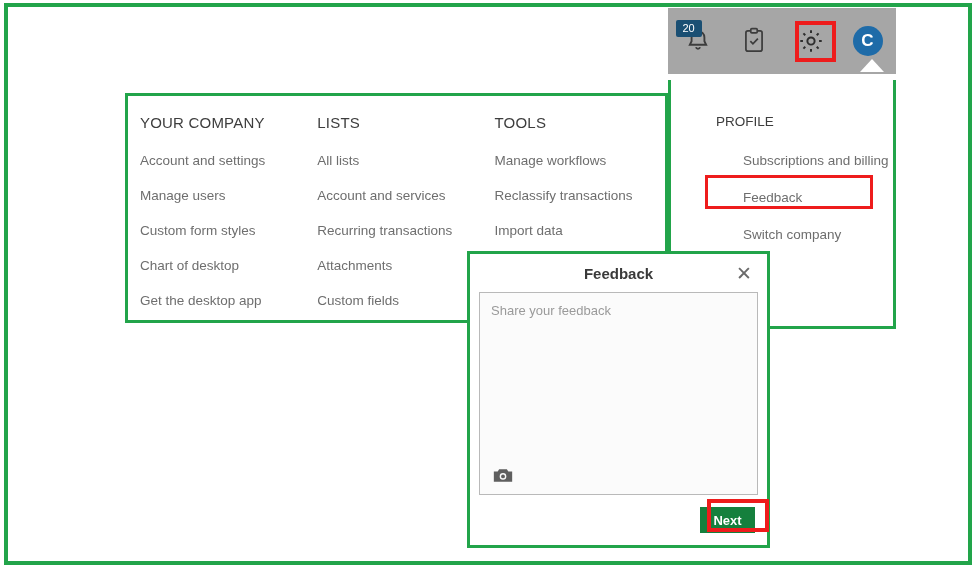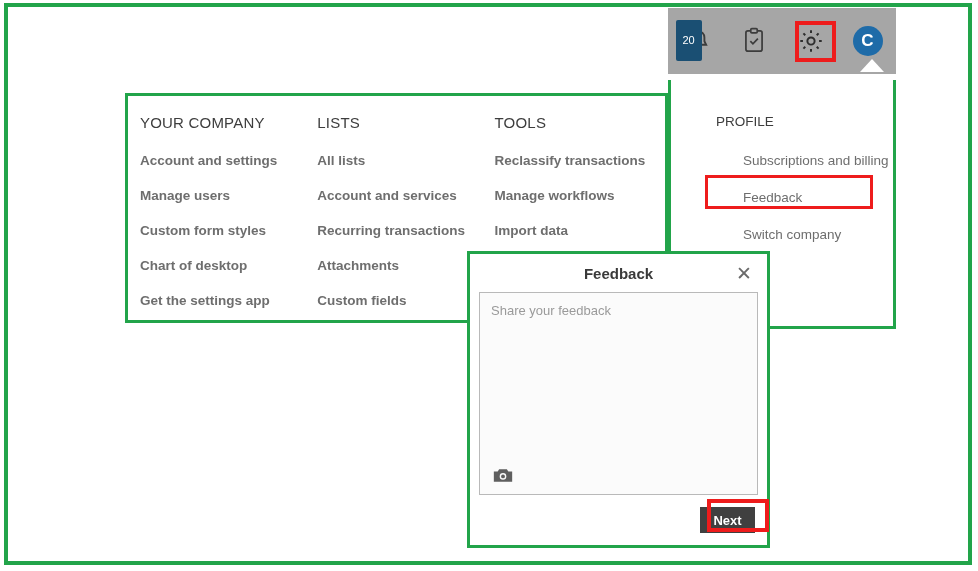--- a/index.html
+++ b/index.html
@@ -54,21 +54,21 @@
     align-items: center;
     justify-content: center;
   }
   .bell-wrap { position: relative; width: 34px; height: 34px; }
   .bell-badge {
     position: absolute;
     left: -4px;
     top: -4px;
     min-width: 22px;
     height: 17px;
-    padding: 12px 2px;
+    padding: 0 2px;
     background: #1a4f73;
     color: #ffffff;
     font-size: 11px;
     line-height: 17px;
     text-align: center;
     border-radius: 2px;
     font-family: "Liberation Sans", sans-serif;
     z-index: 2;
   }
   .bell-svg { position: absolute; left: 4px; top: 3px; }
@@ -137,21 +137,20 @@
     margin-bottom: 22px;
     font-family: "Liberation Sans", sans-serif;
   }
   .col-item {
     font-size: 13.5px;
     color: #6e6e6e;
     margin-bottom: 20px;
     white-space: nowrap;
     font-family: "Liberation Sans", sans-serif;
     cursor: pointer;
-    font-weight: bold;
   }
 
   
   .profile-panel {
     position: absolute;
     left: 668px;
     top: 80px;
     width: 228px;
     height: 249px;
     background: #ffffff;
@@ -258,21 +257,21 @@
   .modal-footer {
     position: relative;
     height: 50px;
   }
   .next-btn {
     position: absolute;
     right: 12px;
     top: 12px;
     width: 55px;
     height: 26px;
-    background: #404040;
+    background: #15803d;
     color: #ffffff;
     font-size: 13px;
     font-weight: bold;
     display: flex;
     align-items: center;
     justify-content: center;
     border: none;
     cursor: pointer;
     font-family: "Liberation Sans", sans-serif;
   }
@@ -331,36 +330,36 @@
 
   <div class="mega-panel">
     <div class="mega-cols">
 
       <div class="mega-col">
         <div class="col-head">YOUR COMPANY</div>
         <div class="col-item">Account and settings</div>
         <div class="col-item">Manage users</div>
         <div class="col-item">Custom form styles</div>
         <div class="col-item">Chart of desktop</div>
-        <div class="col-item">Get the settings app</div>
+        <div class="col-item">Get the desktop app</div>
       </div>
 
       <div class="mega-col">
         <div class="col-head">LISTS</div>
         <div class="col-item">All lists</div>
         <div class="col-item">Account and services</div>
         <div class="col-item">Recurring transactions</div>
         <div class="col-item">Attachments</div>
         <div class="col-item">Custom fields</div>
       </div>
 
       <div class="mega-col c3">
         <div class="col-head">TOOLS</div>
+        <div class="col-item">Manage workflows</div>
         <div class="col-item">Reclassify transactions</div>
-        <div class="col-item">Manage workflows</div>
         <div class="col-item">Import data</div>
       </div>
 
     </div>
   </div>
 
   <div class="profile-panel">
     <div class="profile-inner">
       <div class="profile-head">PROFILE</div>
       <div class="profile-item">Subscriptions and billing</div>

